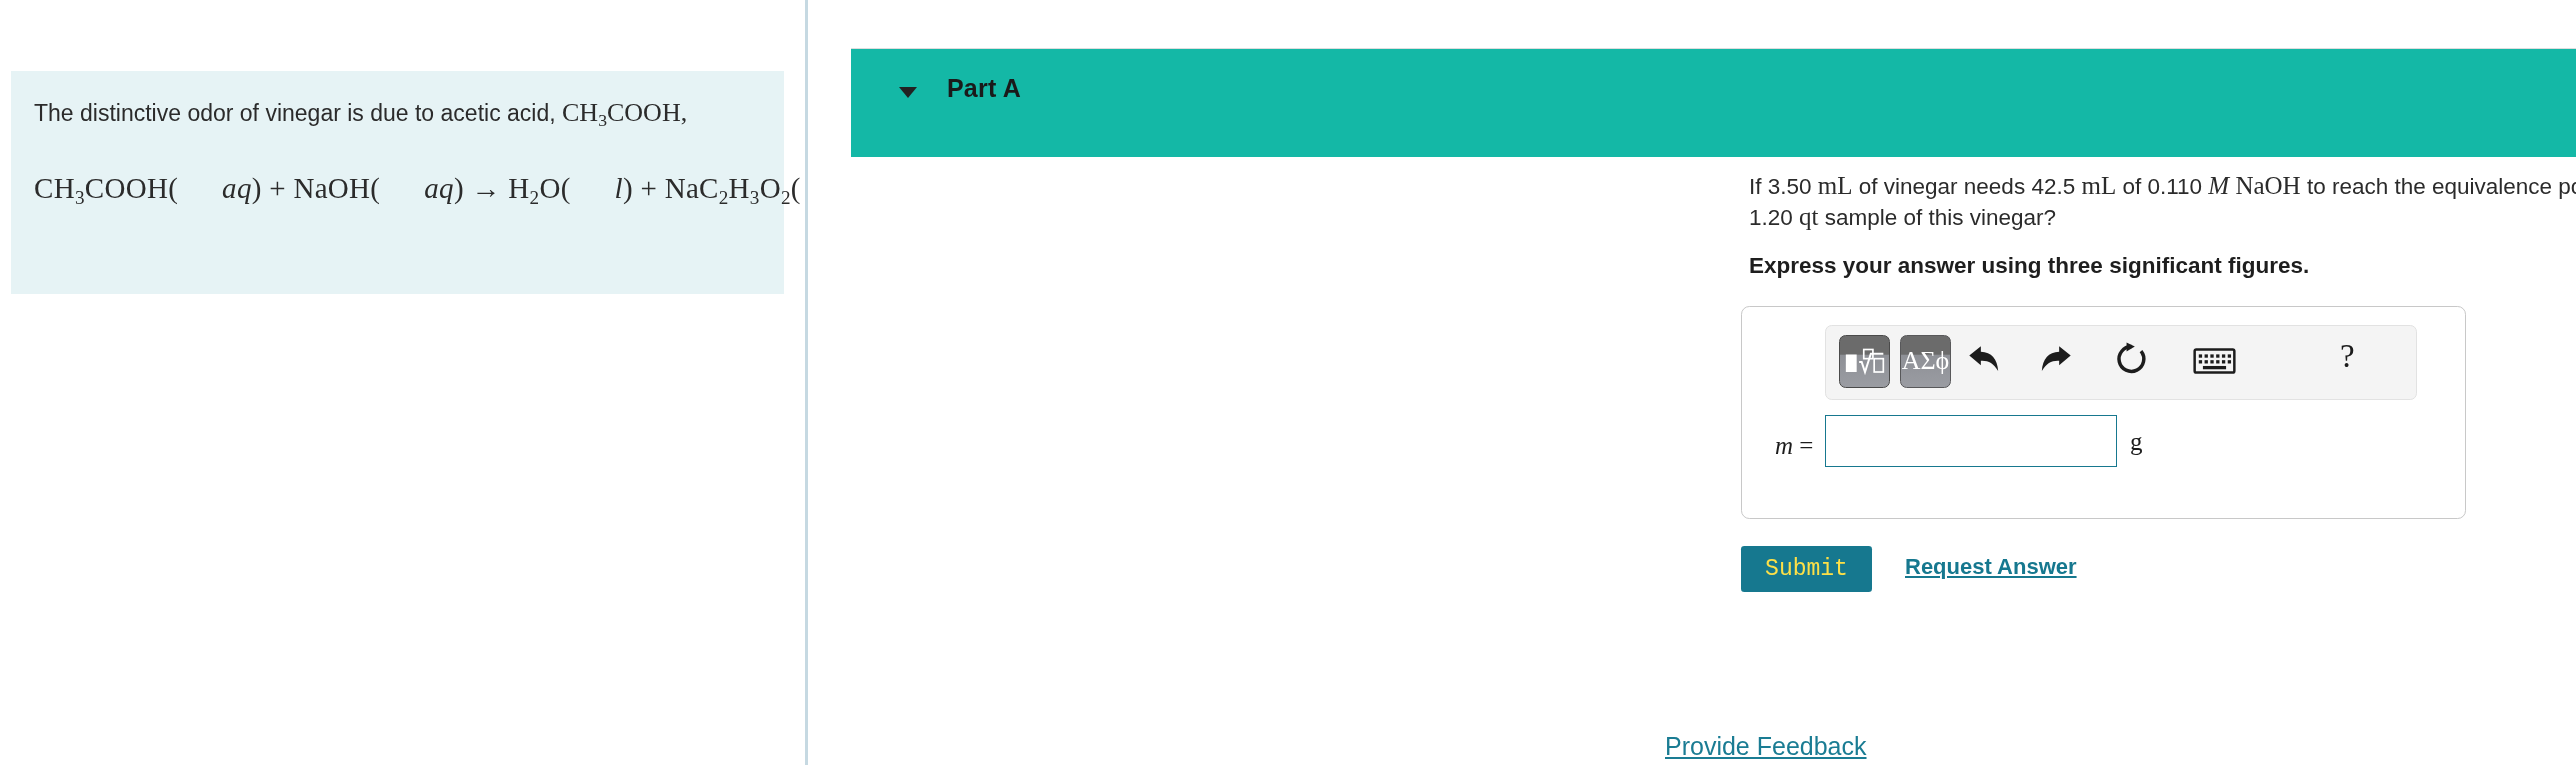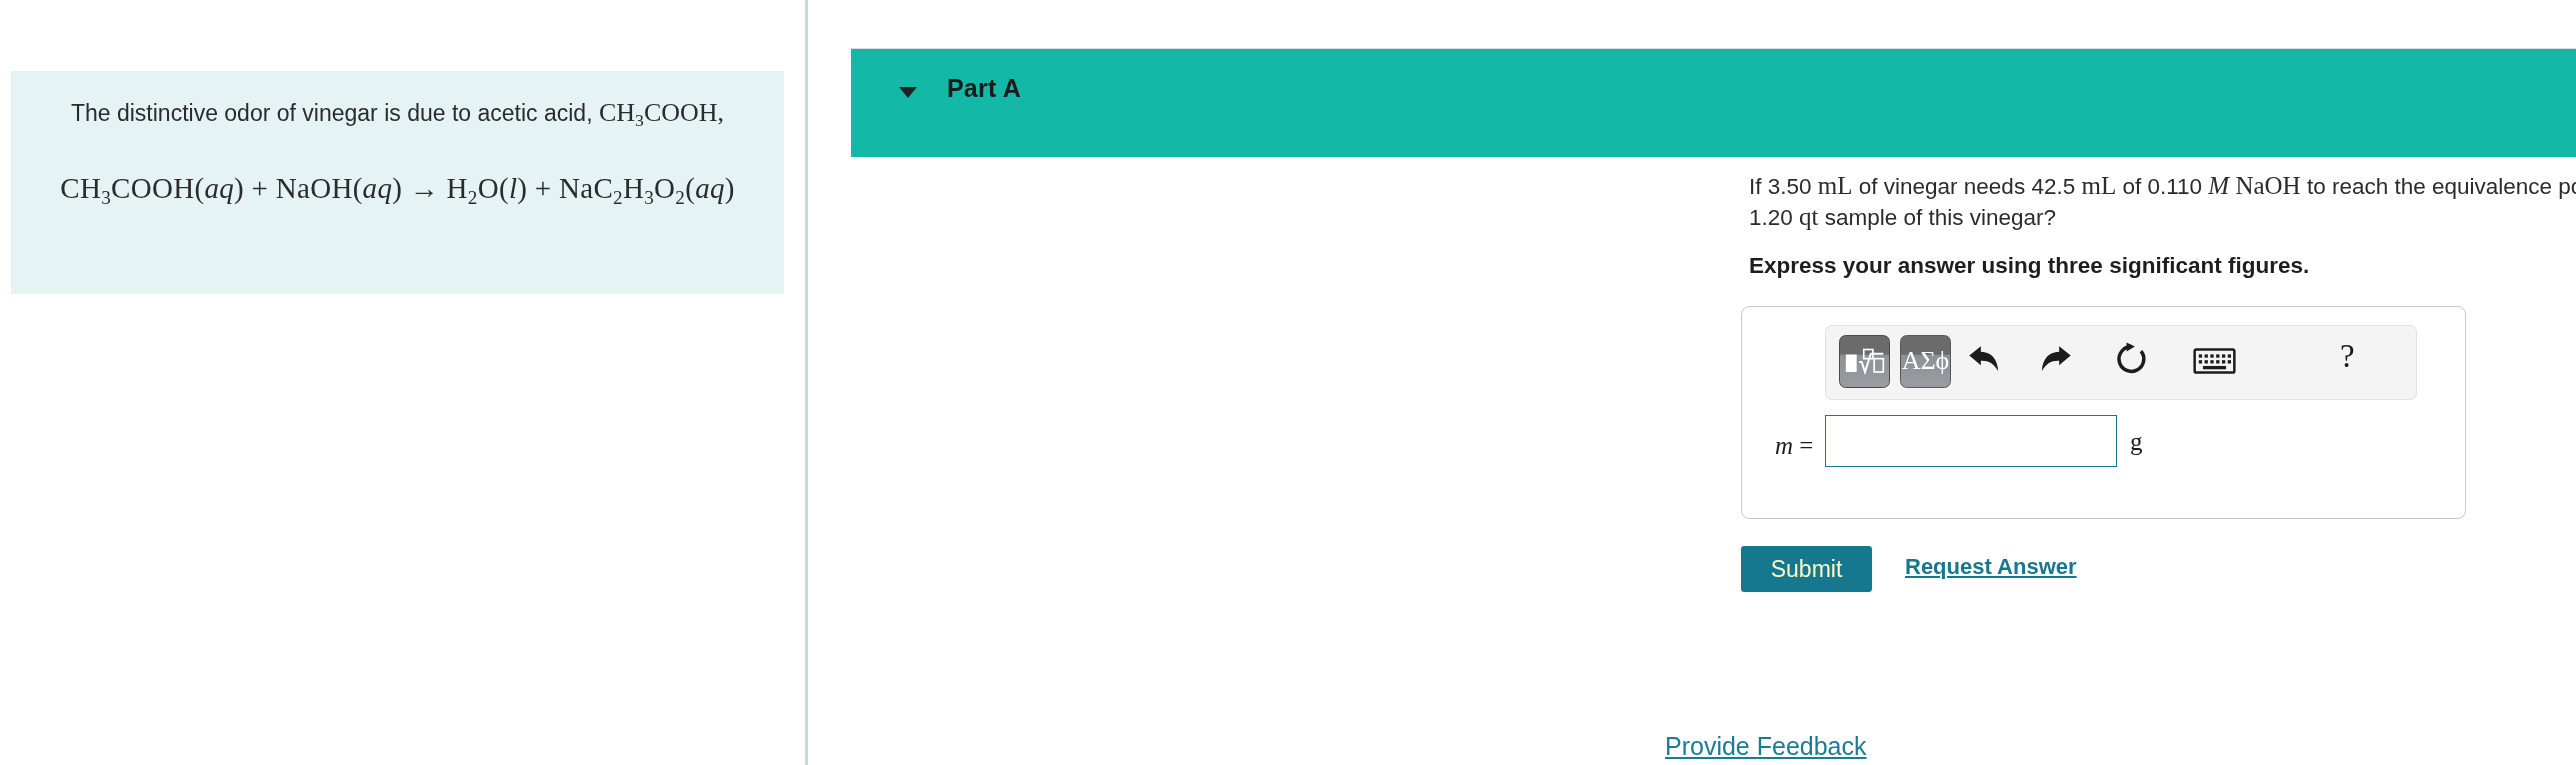--- a/index.html
+++ b/index.html
@@ -26,21 +26,20 @@
     background: #c6d9e2;
   }
 
   
   .left-pane {
     position: absolute;
     left: 0; top: 0;
     width: 805px;
     height: 765px;
     background: #ffffff;
-    text-align: center;
   }
   .intro-box {
     position: absolute;
     left: 11px;
     top: 71px;
     width: 773px;
     height: 223px;
     background: #e6f3f5;
     box-sizing: border-box;
     padding: 25px 23px 0 23px;
@@ -64,21 +63,21 @@
     font-family: "Liberation Serif", serif;
     font-size: 29px;
     color: #2b2b2b;
     white-space: nowrap;
     letter-spacing: 0.3px;
   }
   .eq-line sub {
     font-size: 0.66em;
     vertical-align: -0.3em;
   }
-  .eq-line i { font-style: italic; }
+  .eq-line i { font-style: italic; margin-left: 44px; }
 
   
   .right-pane {
     position: absolute;
     left: 809px;
     top: 0;
     width: 1767px;
     height: 765px;
     background: #ffffff;
   }
@@ -256,25 +255,25 @@
     color: #1c1c1c;
   }
 
   .submit-btn {
     position: absolute;
     left: 932px;
     top: 546px;
     width: 131px;
     height: 46px;
     background: #16788f;
-    color: #fef9c3;
+    color: #fde047;
     border: none;
     border-radius: 3.3px;
     font-size: 23px;
-    font-family: Liberation Sans, sans-serif;
+    font-family: Liberation Mono, monospace;
     cursor: pointer;
     padding: 0;
   }
   .request-link {
     position: absolute;
     left: 1096px;
     top: 554px;
     font-size: 22px;
     font-weight: bold;
     color: #16788f;

